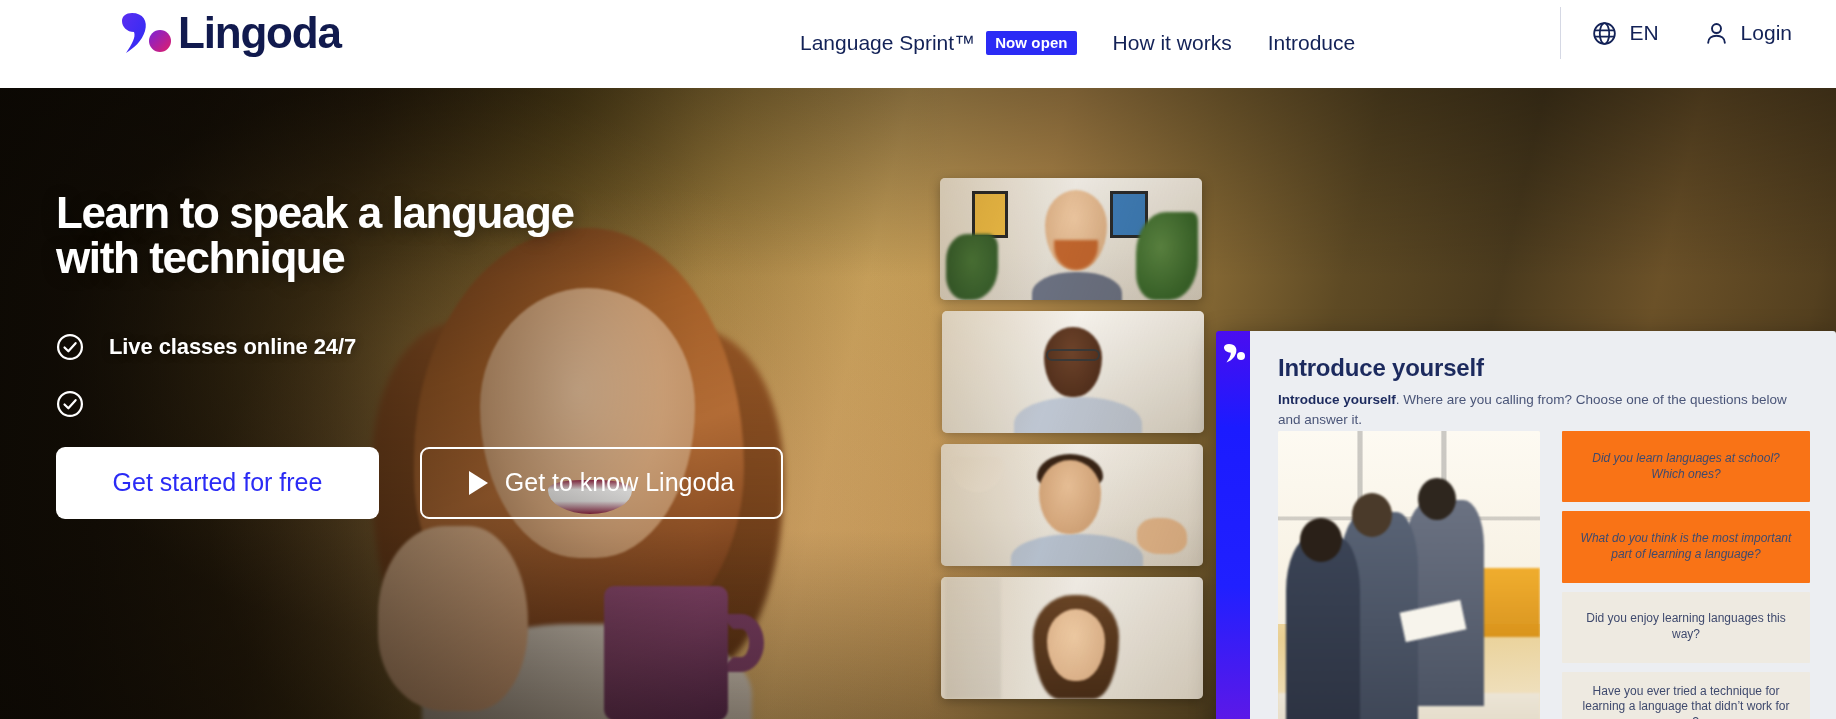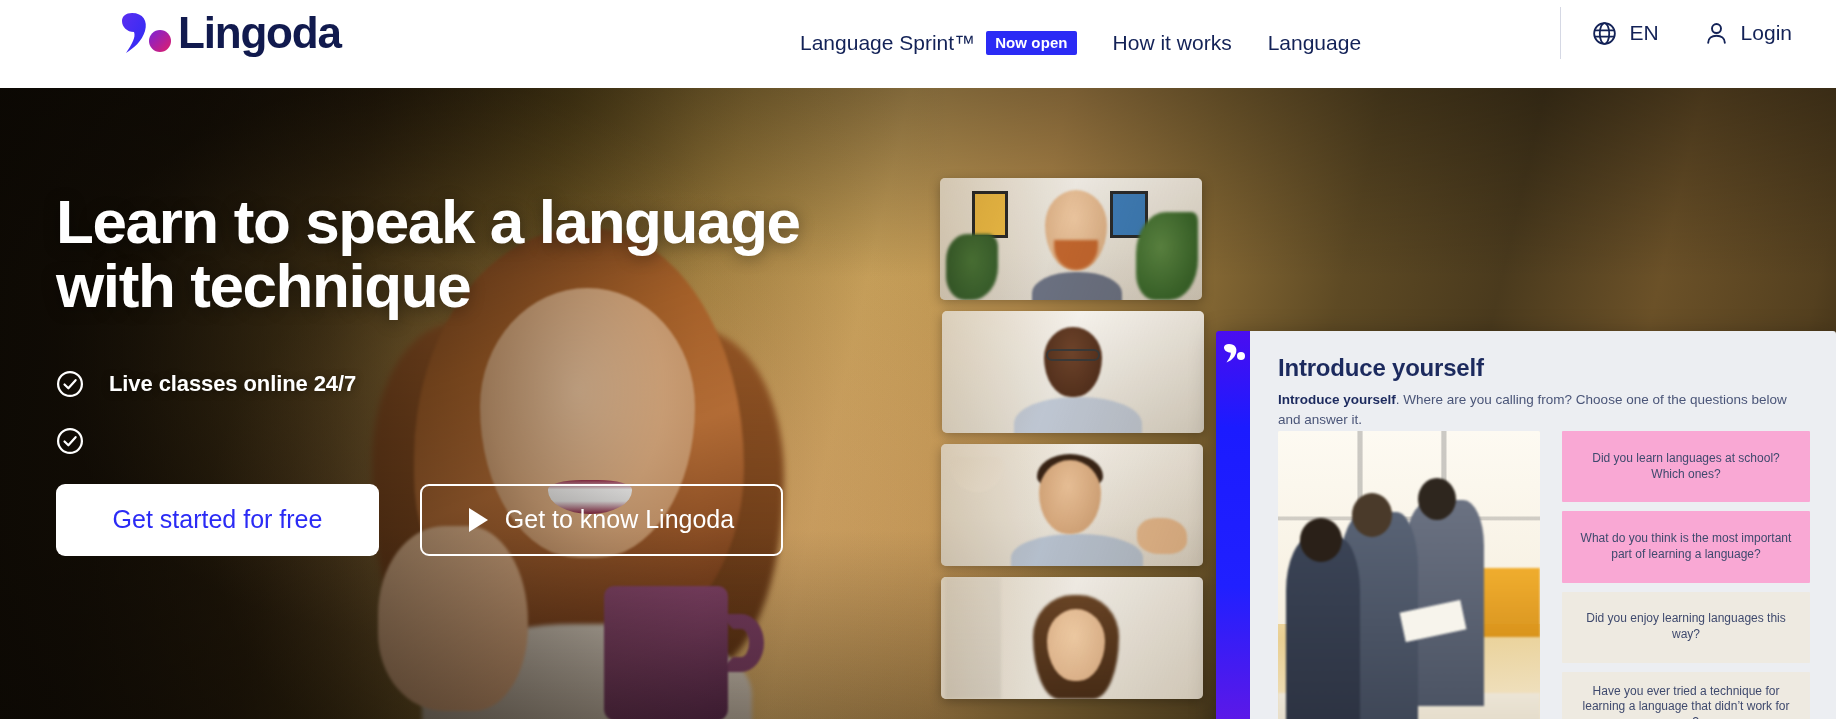--- a/index.html
+++ b/index.html
@@ -193,21 +193,21 @@
     filter: blur(0.4px);
   }
 
   
   .hero-copy {
     position: absolute; left: 56px; top: 0px;
     width: 790px; z-index: 20;
   }
   .headline {
     margin-top: 102px;
-    font-size: 62px; font-weight: 700; color: #ffffff;
+    font-size: 44px; font-weight: 700; color: #ffffff;
     line-height: 1.03; letter-spacing: -1.4px;
     text-shadow: 0 2px 16px rgba(0,0,0,0.42);
   }
   .benefits { margin-top: 52px; }
   .benefit {
     display: flex; align-items: center; gap: 25px;
     margin-bottom: 29px;
   }
   .check { width: 28px; height: 28px; flex: none; display: block; }
   .benefit-text {
@@ -352,21 +352,21 @@
   .sp-h3 { left: 140px; top: 15%; width: 38px; height: 42px; background:#2e261e; border-radius:50%; filter: blur(1.3px); position:absolute;}
   .sp-book { position:absolute; left: 124px; top: 56%; width: 62px; height: 30px; background:#f7f4ec; transform: rotate(-12deg); filter: blur(0.8px);}
   .sp-floor { position:absolute; left:0; right:0; bottom:0; height:16%; background: linear-gradient(180deg,#ece5d6,#dfd6c3); filter: blur(1px);}
   .qcards { flex: 1; display: flex; flex-direction: column; gap: 9px; }
   .qcard {
     flex: 1; display: flex; align-items: center; justify-content: center;
     text-align: center; padding: 6px 14px;
     font-size: 12px; color: #3f4a6e; line-height: 1.32;
     border-radius: 1px; cursor: pointer;
   }
-  .qcard.pink { background: #f9a8d4; }
+  .qcard.pink { background: #f97316; font-style: italic; }
   .qcard.beige { background: #eeeae1; }
 </style>
 </head>
 <body>
 
 <div class="page">
 
   <div class="header">
 
     <a class="logo-wrap">
@@ -389,21 +389,21 @@
 
     <nav class="nav">
       <div class="nav-item">
         <span>Language Sprint™</span>
         <span class="badge">Now open</span>
       </div>
       <div class="nav-item">
         <span>How it works</span>
       </div>
       <div class="nav-item">
-        <span>Language</span>
+        <span>Introduce</span>
       </div>
     </nav>
 
     <div class="nav-right">
       <div class="nav-divider"></div>
 
       <div class="icon-btn">
         <svg class="ic" width="27" height="27" viewBox="0 0 24 24" fill="none" stroke="#132257" stroke-width="1.6">
           <circle cx="12" cy="12" r="9.2"></circle>
           <ellipse cx="12" cy="12" rx="4.2" ry="9.2"></ellipse>

